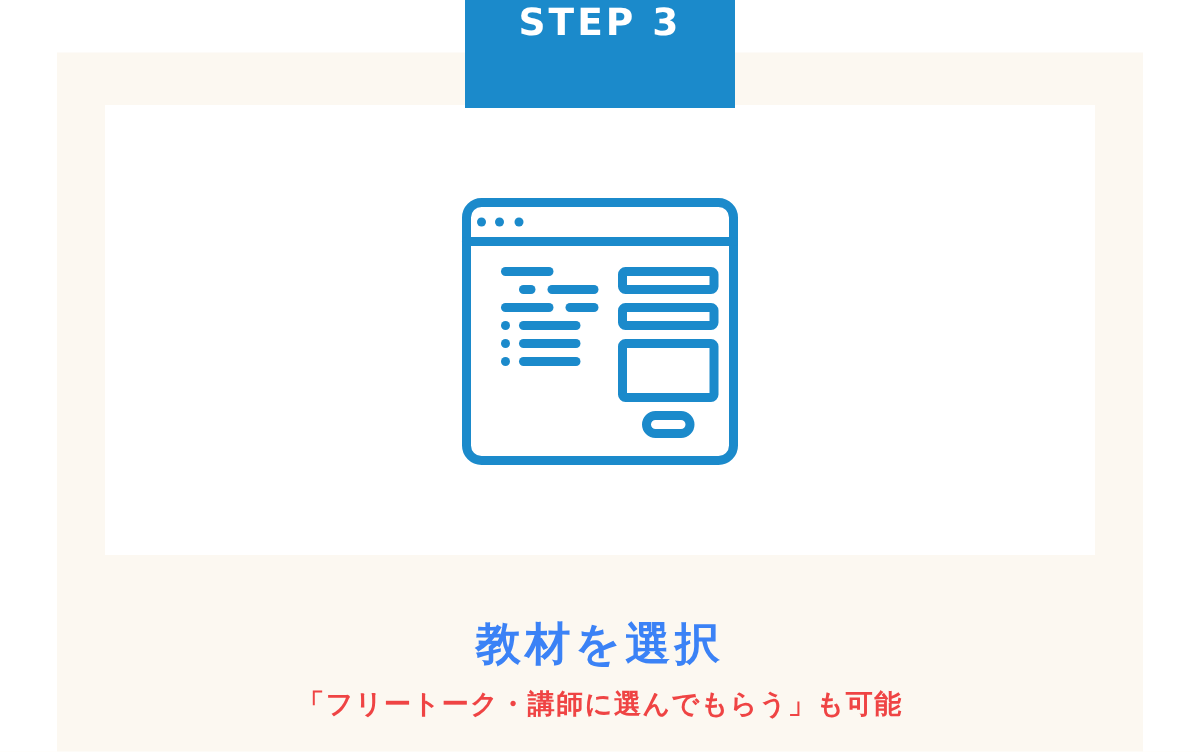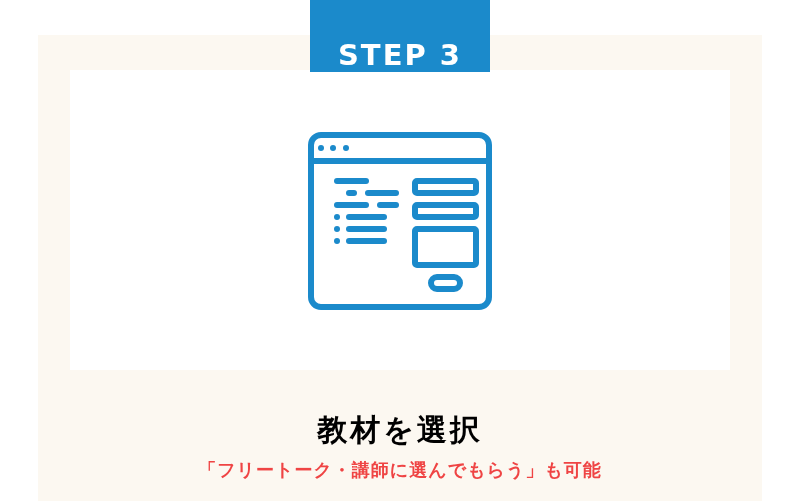--- a/index.html
+++ b/index.html
@@ -29,41 +29,41 @@
     }
     .badge {
       position: absolute;
       left: 310px;
       top: 0;
       width: 180px;
       height: 72px;
       background: #1b8acb;
       color: #ffffff;
       display: flex;
-      align-items: flex-end;
+      align-items: flex-start;
       justify-content: center;
       font-family: "DejaVu Sans", sans-serif;
       font-weight: bold;
-      font-size: 29px;
+      font-size: 25px;
       letter-spacing: 2px;
     }
     .icon {
       position: absolute;
       left: 306px;
       top: 130px;
       width: 188px;
       height: 182px;
     }
     .title {
       position: absolute;
       left: 0;
       width: 800px;
       top: 410px;
       text-align: center;
-      color: #000000;
+      color: #3b82f6;
       font-weight: bold;
       font-size: 30px;
       letter-spacing: 3px;
       line-height: 40px;
     }
     .subtitle {
       position: absolute;
       left: 0;
       width: 800px;
       top: 457px;

